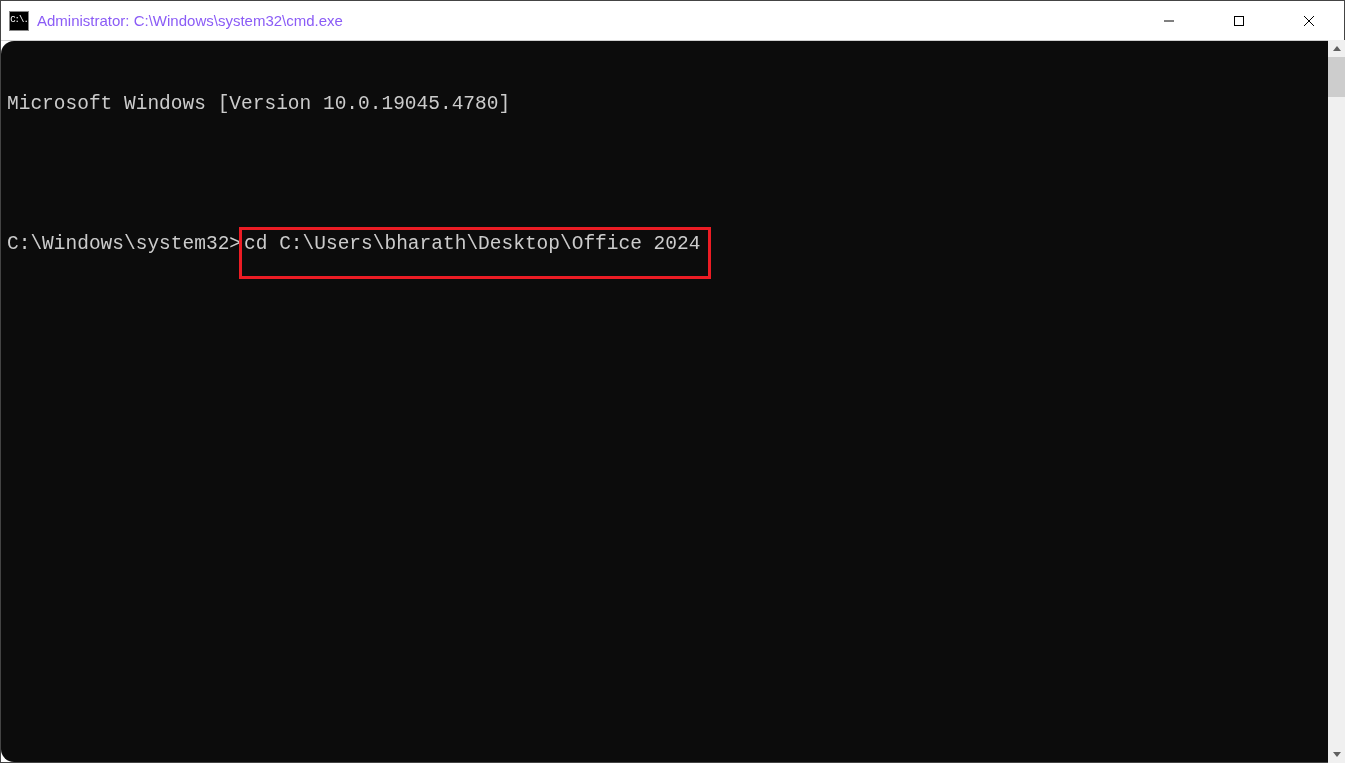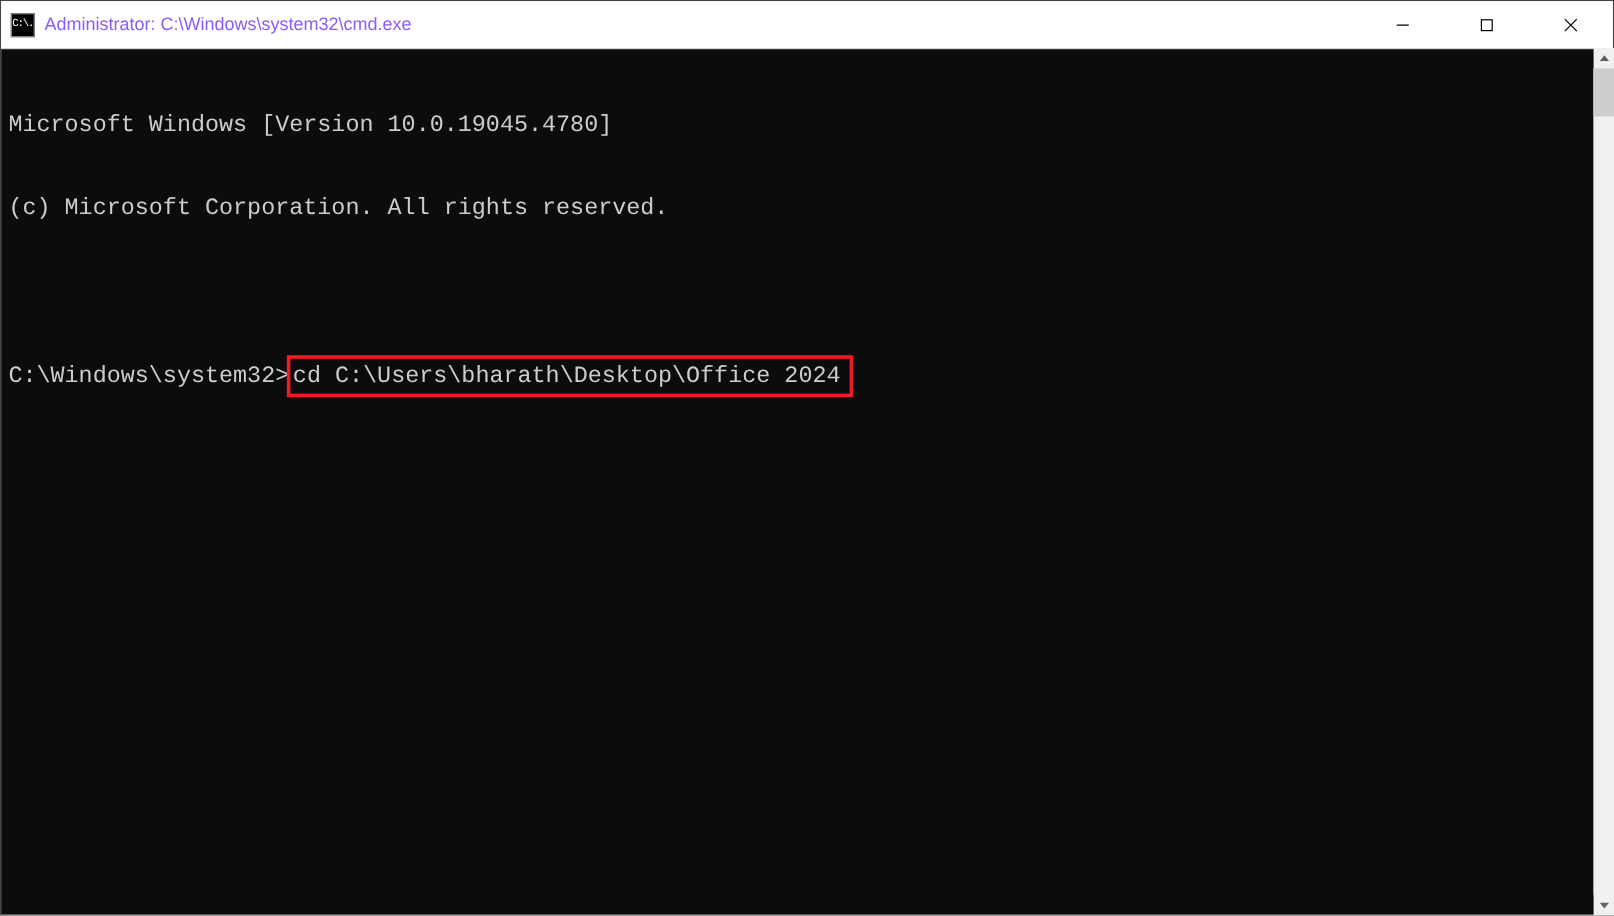--- a/index.html
+++ b/index.html
@@ -67,26 +67,27 @@
       flex: 1;
       background: #0c0c0c;
       color: #ccc;
       font-family: Consolas, "Courier New", monospace;
       font-size: 19.5px;
       line-height: 23px;
       padding: 6px 0 0 6px;
       white-space: pre;
       position: relative;
       overflow: hidden;
+      border-radius: 13px;
     }
     .line { display: block; }
     .highlight-box {
       display: inline-block;
       border: 3px solid #ec1c24;
-      padding: 3px 8px 3px 2px;
+      padding: 3px 8px 20px 2px;
       margin: -4px 0 -4px -2px;
     }
     .cursor {
       display: inline-block;
       width: 11px;
       height: 3px;
       background: #ccc;
       vertical-align: bottom;
       margin-bottom: 1px;
     }
@@ -155,21 +156,20 @@
             <line x1="1" y1="1" x2="11" y2="11"></line>
             <line x1="11" y1="1" x2="1" y2="11"></line>
           </svg>
       </div>
     </div>
   </div>
 
   <div class="terminal">
     <div class="terminal-inner">
       <span class="line">Microsoft Windows [Version 10.0.19045.4780]</span>
-      <span class="line">(c) Microsoft Corporation. All rights reserved.</span>
       <span class="line"> </span>
       <span class="line"><span>C:\Windows\system32&gt;</span><span class="highlight-box"><span>cd C:\Users\bharath\Desktop\Office 2024</span></span></span>
       <span class="line"> </span>
     </div>
   </div>
 
   <div class="scrollbar">
     <div class="scroll-arrow">
       <svg width="8" height="5">
           <polygon points="4,0 8,5 0,5"></polygon>

